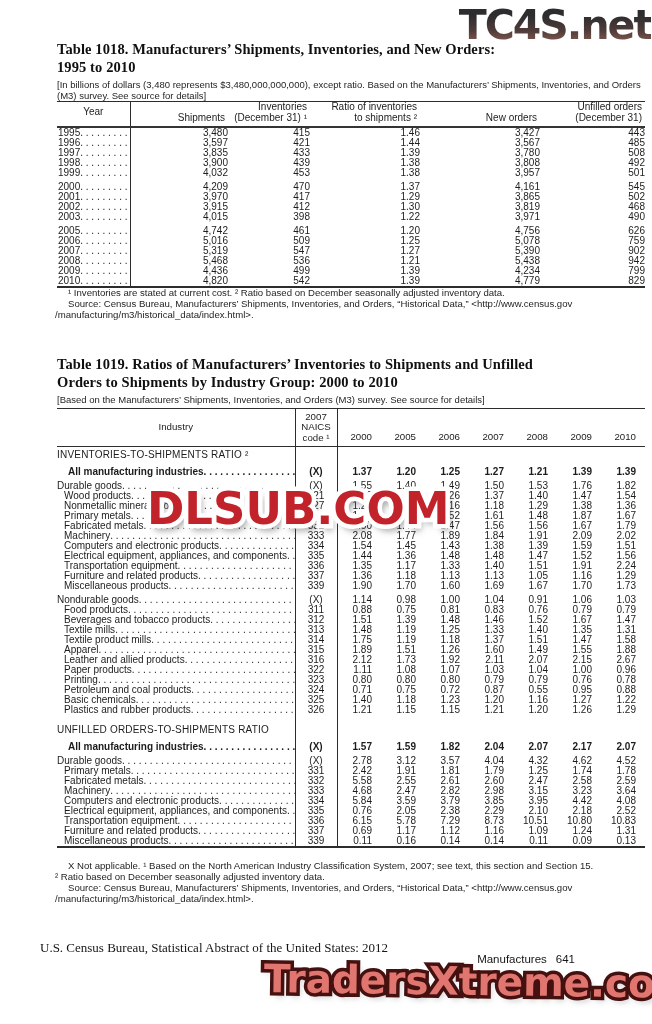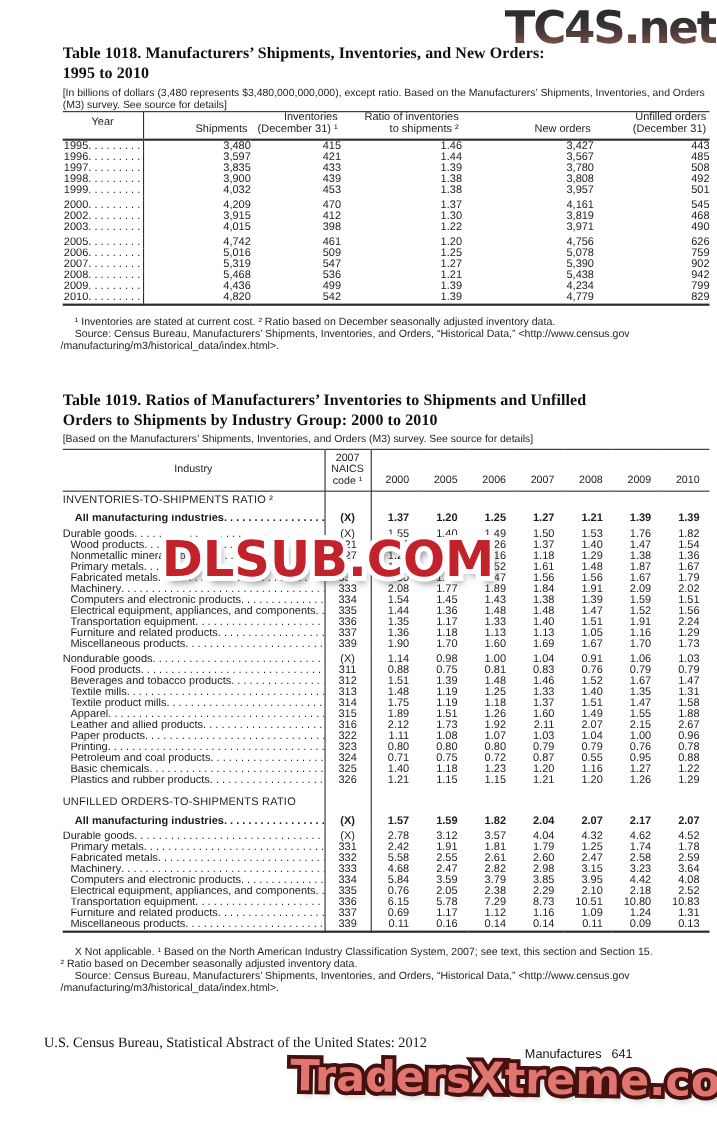--- a/index.html
+++ b/index.html
@@ -193,20 +193,33 @@
         </td>
         <td class="num">4,209</td>
         <td class="num">470</td>
         <td class="num">1.37</td>
         <td class="num">4,161</td>
         <td class="num">545</td>
       </tr>
       <tr>
         <td class="c-year">
           <div class="leader">
+            <span class="lab">2001</span>
+            <span class="dots"></span>
+          </div>
+        </td>
+        <td class="num">3,970</td>
+        <td class="num">417</td>
+        <td class="num">1.29</td>
+        <td class="num">3,865</td>
+        <td class="num">502</td>
+      </tr>
+      <tr>
+        <td class="c-year">
+          <div class="leader">
             <span class="lab">2002</span>
             <span class="dots"></span>
           </div>
         </td>
         <td class="num">3,915</td>
         <td class="num">412</td>
         <td class="num">1.30</td>
         <td class="num">3,819</td>
         <td class="num">468</td>
       </tr>

